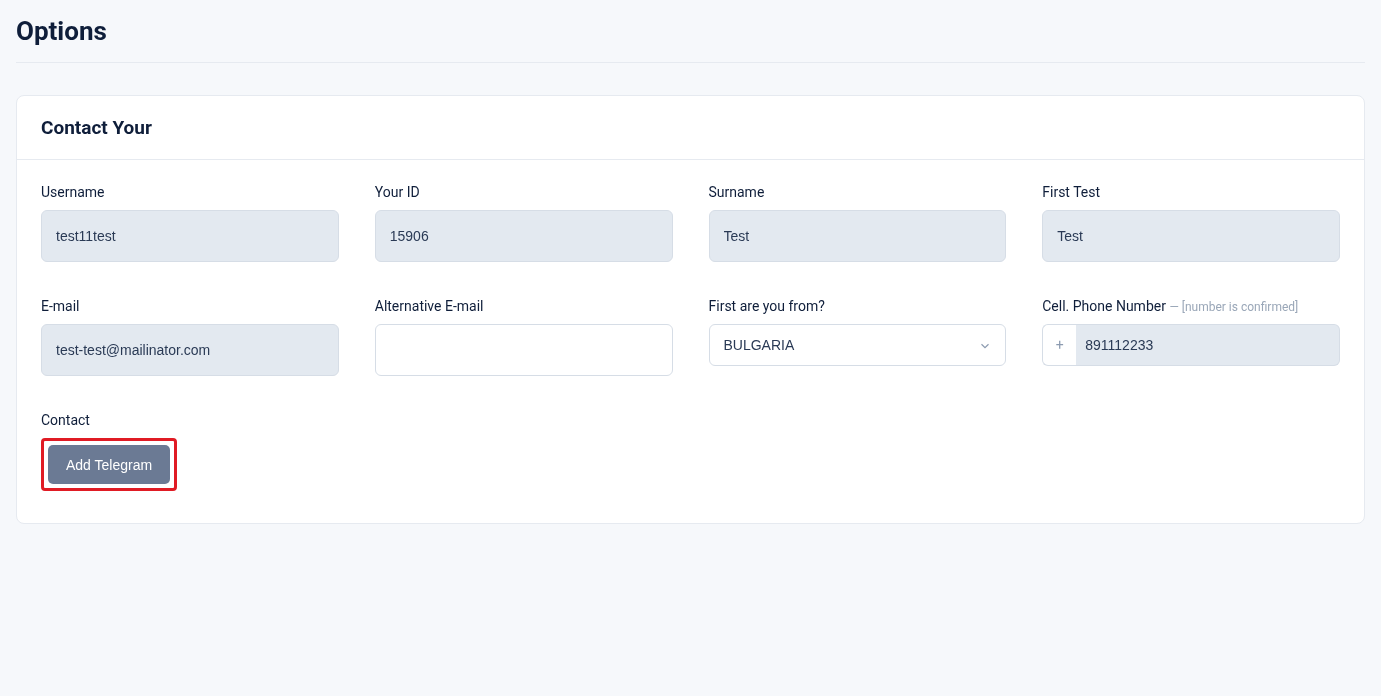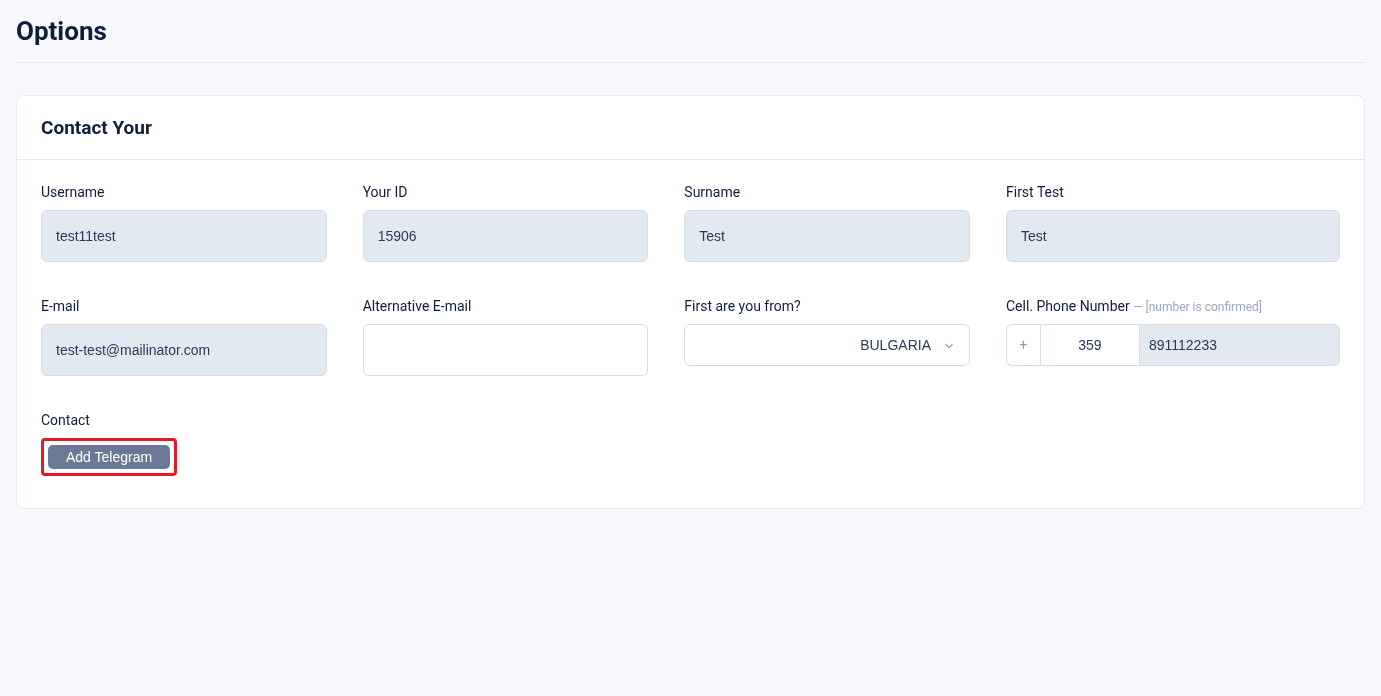--- a/index.html
+++ b/index.html
@@ -89,21 +89,21 @@
     height: 42px;
     padding: 0 38px 0 14px;
     font-size: 14px;
     color: #2a3a55;
     background-color: #ffffff;
     border: 1px solid #d6dde6;
     border-radius: 6px;
     outline: none;
     appearance: none;
     cursor: pointer;
-    text-align: right;
+    text-align: left;
   }
   .chevron-icon {
     position: absolute;
     right: 14px;
     top: 50%;
     transform: translateY(-50%);
     width: 14px;
     height: 14px;
     pointer-events: none;
   }
@@ -152,21 +152,21 @@
     background-color: #e3e9f0;
     border: 1px solid #d6dde6;
     border-left: none;
     border-radius: 0 6px 6px 0;
     outline: none;
   }
   .btn-secondary {
     display: inline-flex;
     align-items: center;
     justify-content: center;
-    height: 24px;
+    height: 39px;
     padding: 4px 18px;
     background-color: #6b7a94;
     color: #ffffff;
     font-size: 14px;
     border: none;
     border-radius: 5px;
     cursor: pointer;
     width: fit-content;
   }
   .highlight-box {
@@ -232,21 +232,20 @@
         </div>
       </div>
 
       <div class="form-group">
         <label class="form-label">
           <span>Cell. Phone Number</span>
           <span class="label-hint"> — <span>[number is confirmed]</span></span>
         </label>
         <div class="phone-group">
           <div class="phone-plus">+</div>
-          <input class="phone-code" type="text" value="359" style="">
           <input class="phone-number" type="text" readonly="" value="891112233" style="">
         </div>
       </div>
 
       <div class="form-group">
         <label class="form-label">Contact</label>
         <div class="highlight-box">
           <button class="btn-secondary" type="button">Add Telegram</button>
         </div>
       </div>

